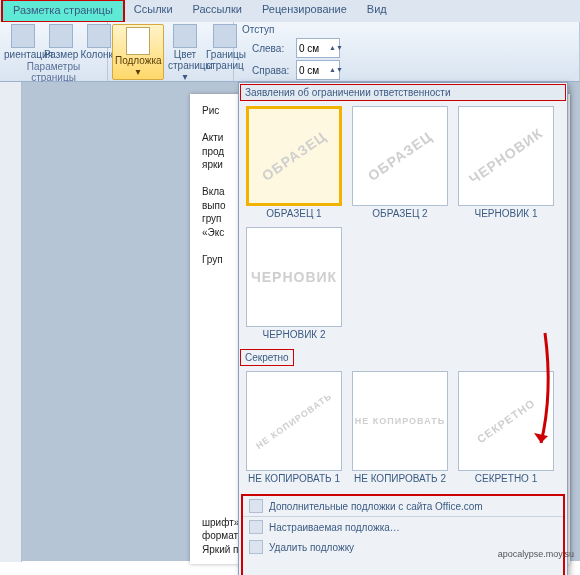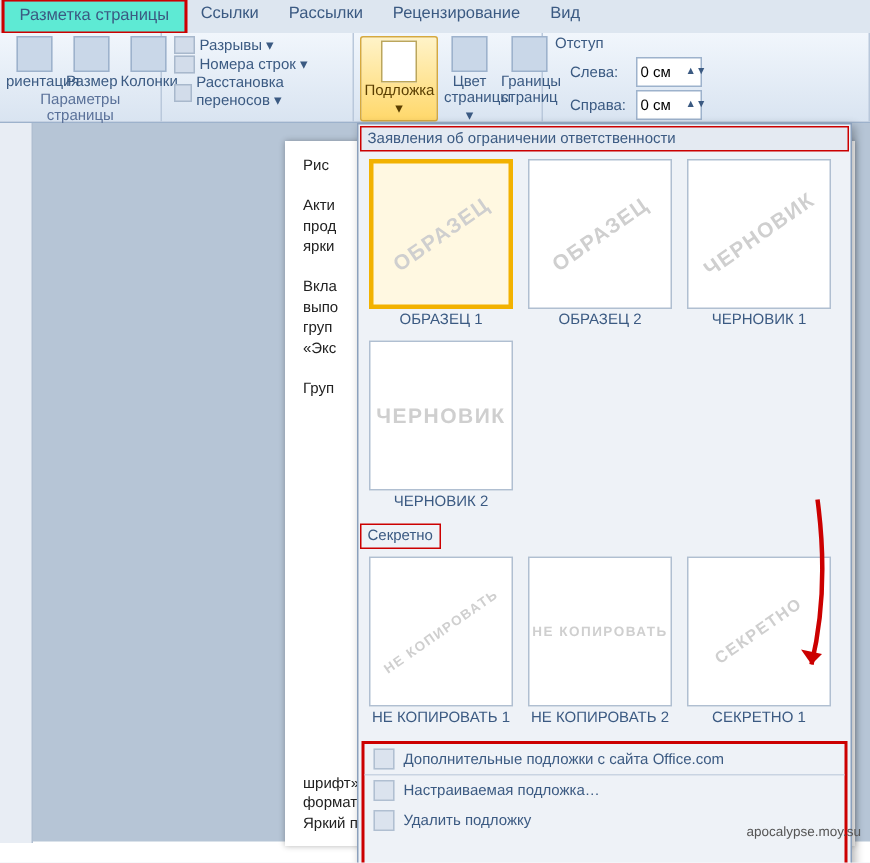--- a/index.html
+++ b/index.html
@@ -61,37 +61,20 @@
 
 <div class="ribbon">
   <div class="group" style="width:108px">
     <div class="big-btns">
       <div class="big-btn"><div class="ic"></div><span>риентация</span></div>
       <div class="big-btn"><div class="ic"></div><span>Размер</span></div>
       <div class="big-btn"><div class="ic"></div><span>Колонки</span></div>
     </div>
     <div class="grp-label">Параметры страницы</div>
   </div>
-  <div class="group" style="width:128px">
-    <div class="mini-list">
-      <div class="mini">
-          <div class="ic"></div>
-          <span>Разрывы ▾</span>
-        </div>
-      <div class="mini">
-          <div class="ic"></div>
-          <span>Номера строк ▾</span>
-        </div>
-      <div class="mini">
-          <div class="ic"></div>
-          <span>Расстановка переносов ▾</span>
-        </div>
-    </div>
-    <div></div>
-  </div>
   <div class="group" style="width:126px">
     <div style="display:flex;gap:4px;align-items:flex-start">
       <div class="wm-btn">
         <div class="pg"></div>
         <div class="lbl">Подложка ▾</div>
       </div>
       <div class="big-btn" style="width:34px"><div class="ic"></div><span>Цвет страницы ▾</span></div>
       <div class="big-btn" style="width:38px"><div class="ic"></div><span>Границы страниц</span></div>
     </div>
   </div>

